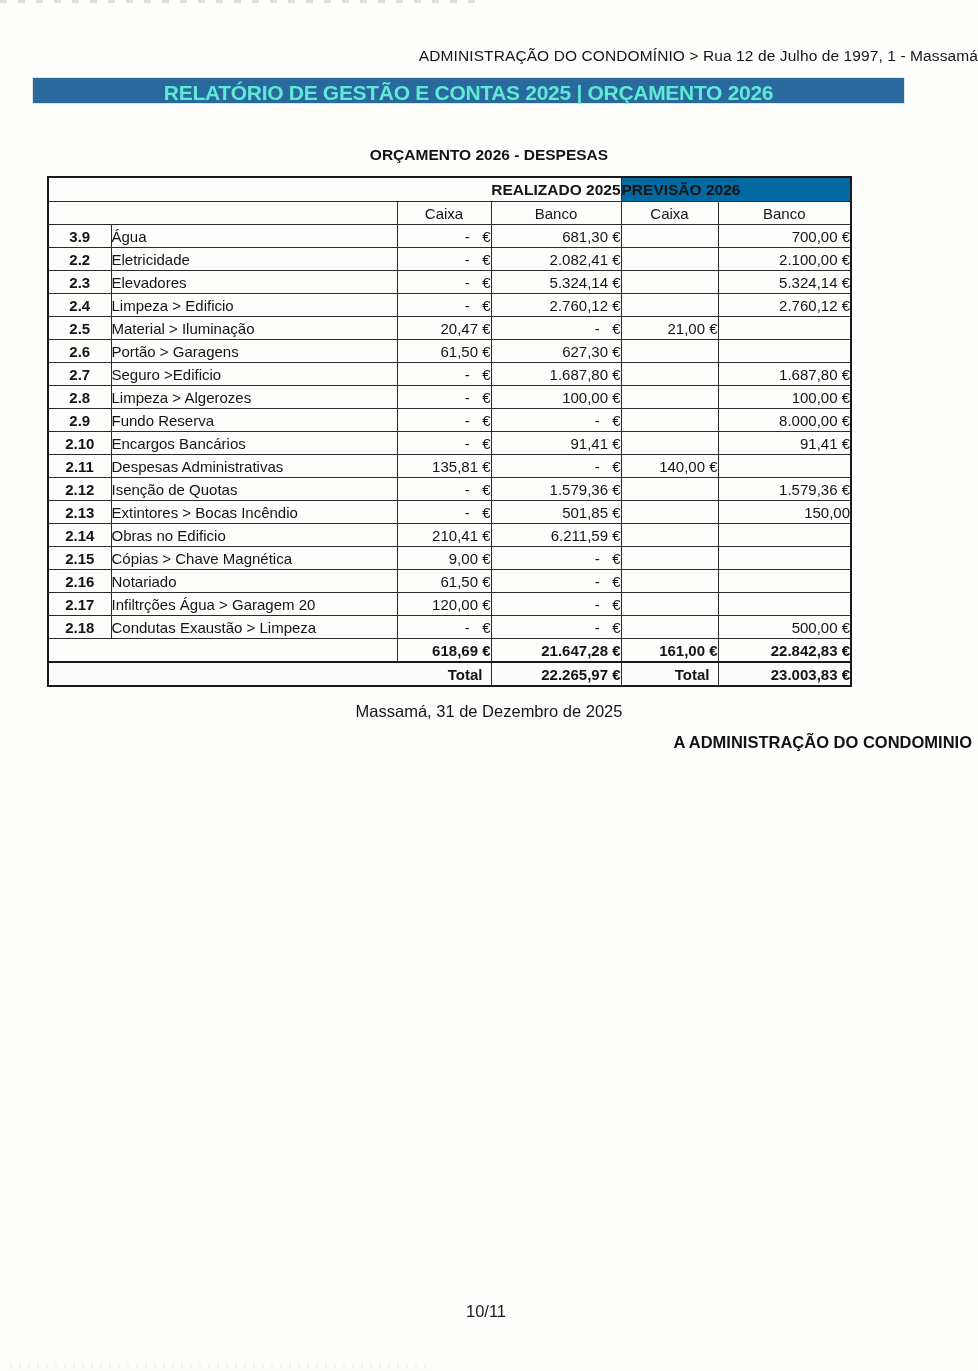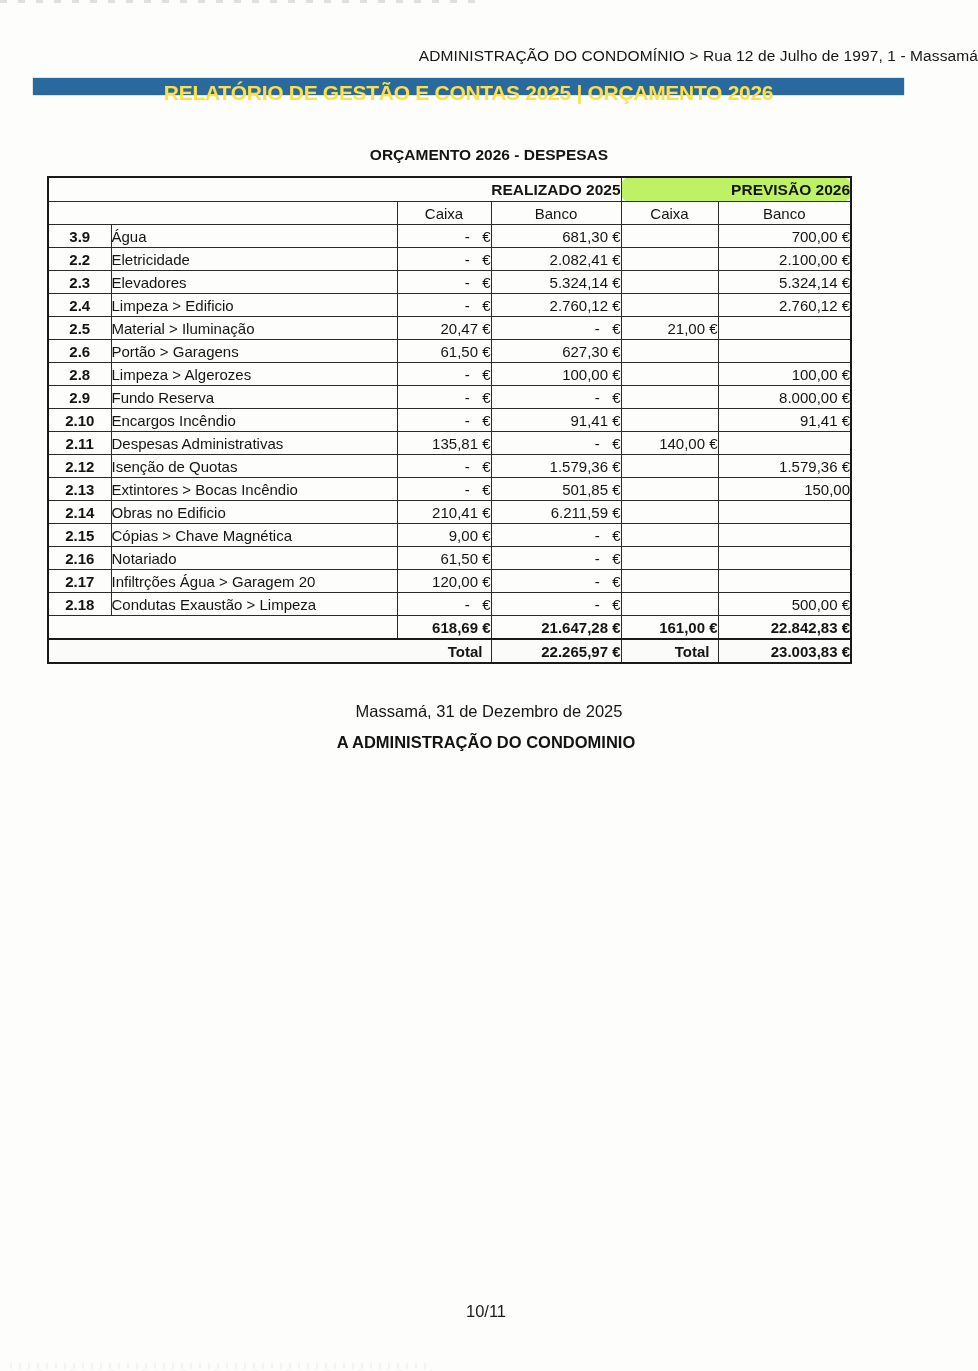--- a/index.html
+++ b/index.html
@@ -31,23 +31,23 @@
   .header-line {
     position: absolute;
     top: 47px; left: 0; width: 978px;
     text-align: right;
     font-size: 15.5px;
     letter-spacing: 0.1px;
     color: #161616;
   }
   .banner {
     position: absolute;
-    top: 78px; left: 33px; width: 871px; height: 17px;
+    top: 78px; left: 33px; width: 871px; height: 25px;
     background: #2a699e;
-    color: #fde047;
+    color: #5eead4;
     font-weight: bold;
     font-size: 21px;
     text-align: center;
     line-height: 29px;
     letter-spacing: -0.3px;
     box-shadow: 0 0 1px rgba(30,70,110,.8);
   }
   .table-title {
     position: absolute;
     top: 146px; left: 0; width: 978px;
@@ -81,24 +81,23 @@
     white-space: pre;
   }
   table.budget tr.group-header th { height: 23px; font-size: 15.5px; }
   table.budget tr.sub-header td { height: 22px; text-align: center; }
   th.realizado-header {
     font-weight: bold;
     text-align: right;
   }
   th.previsao-header {
     font-weight: bold;
-    text-align: right;
-    background: #bef264;
+    text-align: left;
+    background: #0369a1;
     border-left: 2px solid #1a1a1a;
-    border-radius: 9px;
   }
   td.num { text-align: center; font-weight: bold; }
   td.desc { text-align: left; padding-left: 8px; }
   td.val { text-align: right; padding-right: 6px; }
   td.val.left { text-align: right; padding-left: 6px; }
   tr.subtotal-row td { font-weight: bold; }
   tr.total-row td {
     font-weight: bold;
     border-top: 2px solid #1a1a1a;
     background: #fbfbfa;
@@ -107,21 +106,21 @@
   .footer-date {
     position: absolute;
     top: 702px; left: 0; width: 978px;
     text-align: center;
     font-size: 16.5px;
     color: #161616;
   }
   .footer-signature {
     position: absolute;
     top: 733px; left: 0; width: 972px;
-    text-align: center;
+    text-align: right;
     font-size: 16.5px;
     font-weight: bold;
     color: #131313;
   }
   .page-number {
     position: absolute;
     top: 1302px; left: 0; width: 972px;
     text-align: center;
     font-size: 16.5px;
     color: #1b1b1b;
@@ -204,38 +203,46 @@
       </tr>
       <tr>
         <td class="num">2.6</td>
         <td class="desc">Portão &gt; Garagens</td>
         <td class="val">61,50 €</td>
         <td class="val">627,30 €</td>
         <td class="val"></td>
         <td class="val"></td>
       </tr>
       <tr>
+        <td class="num">2.7</td>
+        <td class="desc">Seguro &gt;Edificio</td>
+        <td class="val">-   €</td>
+        <td class="val">1.687,80 €</td>
+        <td class="val"></td>
+        <td class="val">1.687,80 €</td>
+      </tr>
+      <tr>
         <td class="num">2.8</td>
         <td class="desc">Limpeza &gt; Algerozes</td>
         <td class="val">-   €</td>
         <td class="val">100,00 €</td>
         <td class="val"></td>
         <td class="val">100,00 €</td>
       </tr>
       <tr>
         <td class="num">2.9</td>
         <td class="desc">Fundo Reserva</td>
         <td class="val">-   €</td>
         <td class="val">-   €</td>
         <td class="val"></td>
         <td class="val">8.000,00 €</td>
       </tr>
       <tr>
         <td class="num">2.10</td>
-        <td class="desc">Encargos Incêndio</td>
+        <td class="desc">Encargos Bancários</td>
         <td class="val">-   €</td>
         <td class="val">91,41 €</td>
         <td class="val"></td>
         <td class="val">91,41 €</td>
       </tr>
       <tr>
         <td class="num">2.11</td>
         <td class="desc">Despesas Administrativas</td>
         <td class="val">135,81 €</td>
         <td class="val">-   €</td>

